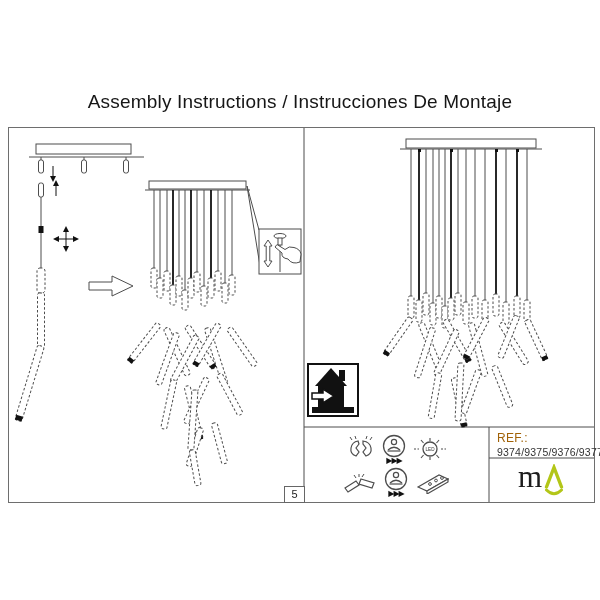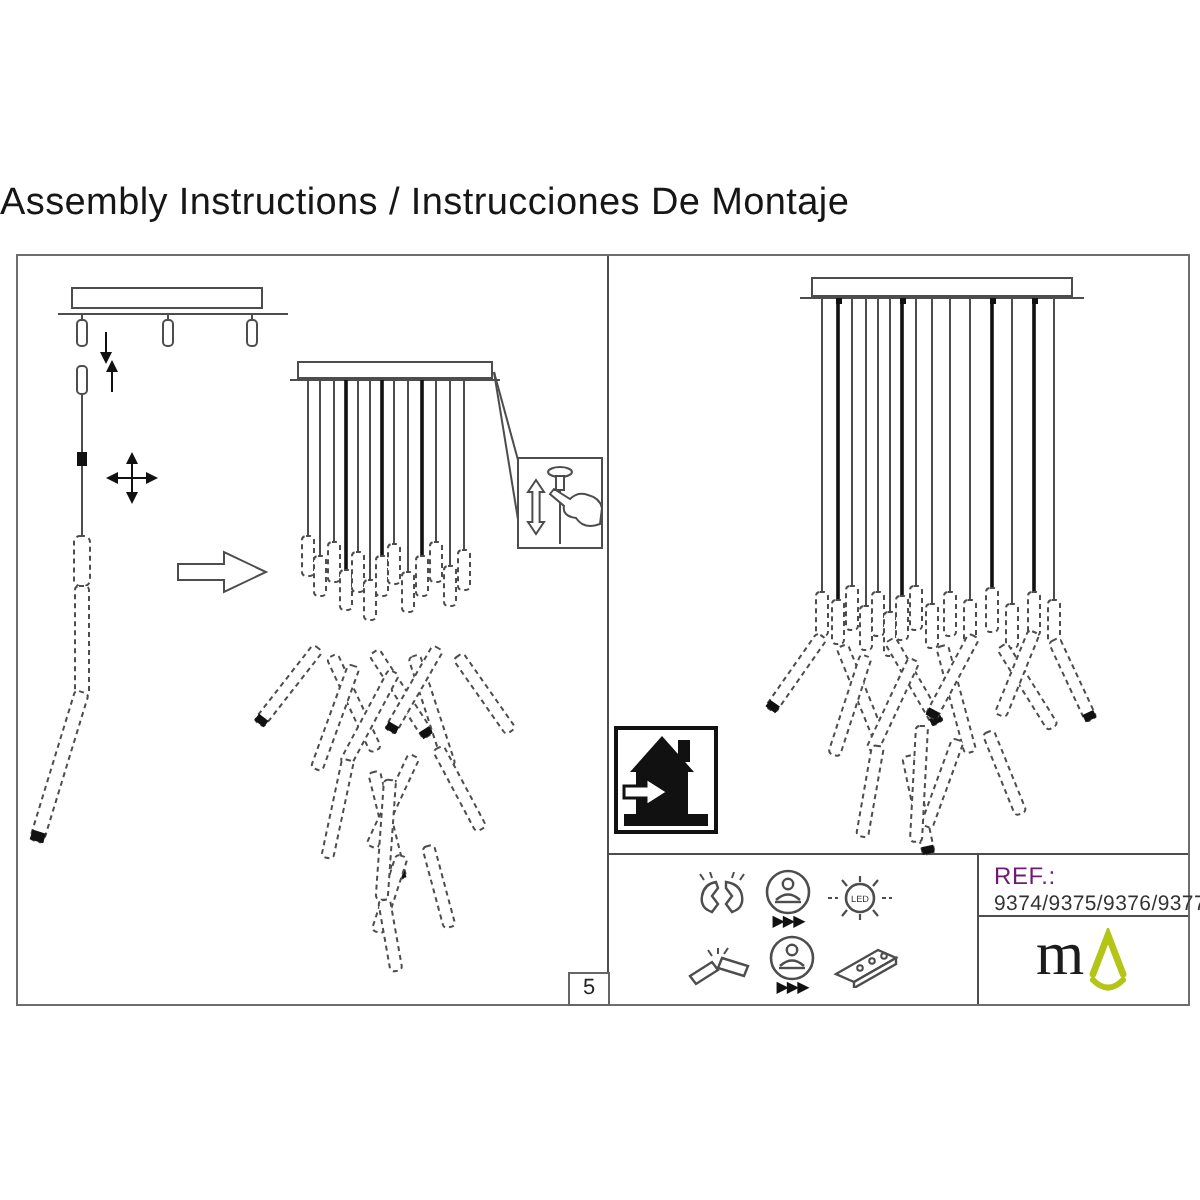--- a/index.html
+++ b/index.html
@@ -1,24 +1,24 @@
 <!DOCTYPE html>
 <html><head>
 <meta charset="utf-8">
 <style>
   html,body{margin:0;padding:0;background:#ffffff;}
   body{width:600px;height:600px;position:relative;font-family:"Liberation Sans",sans-serif;color:#111;}
-  .title{position:absolute;top:91px;left:0;width:600px;text-align:left;
+  .title{position:absolute;top:91px;left:0;width:600px;text-align:center;
          font-size:19px;font-weight:normal;color:#161616;margin:0;letter-spacing:.2px;}
   .frame{position:absolute;left:8px;top:127px;width:585px;height:374px;border:1px solid #6e6e6e;}
   .art{position:absolute;left:0;top:0;}
   .pageno{position:absolute;left:275px;top:358px;width:19px;height:15px;border:1px solid #666;
           font-size:11px;line-height:15px;text-align:center;color:#222;background:#fff;}
   .refcell{position:absolute;left:481px;top:300px;width:104px;height:29px;padding:3px 0 0 7px;box-sizing:border-box;}
-  .reflabel{font-size:12px;color:#701a75;letter-spacing:.3px;}
+  .reflabel{font-size:12px;color:#a16207;letter-spacing:.3px;}
   .refvalue{font-size:10.5px;color:#333;margin-top:1px;letter-spacing:.2px;}
   .logocell{position:absolute;left:481px;top:331px;width:104px;height:42px;
             display:flex;align-items:center;justify-content:center;}
   .logo{display:flex;align-items:flex-start;font-family:"Liberation Serif",serif;
         font-size:31px;color:#1c1c1c;line-height:30px;}
   .logo svg{margin:2px 1px 0 1px;}
   .iconcell{position:absolute;left:296px;top:300px;width:184px;height:73px;
             display:flex;flex-direction:column;align-items:center;justify-content:center;gap:3px;padding-top:2px;box-sizing:border-box;}
   .iconrow{display:flex;align-items:center;justify-content:center;gap:7px;}
   .svcwrap{display:flex;flex-direction:column;align-items:center;}

